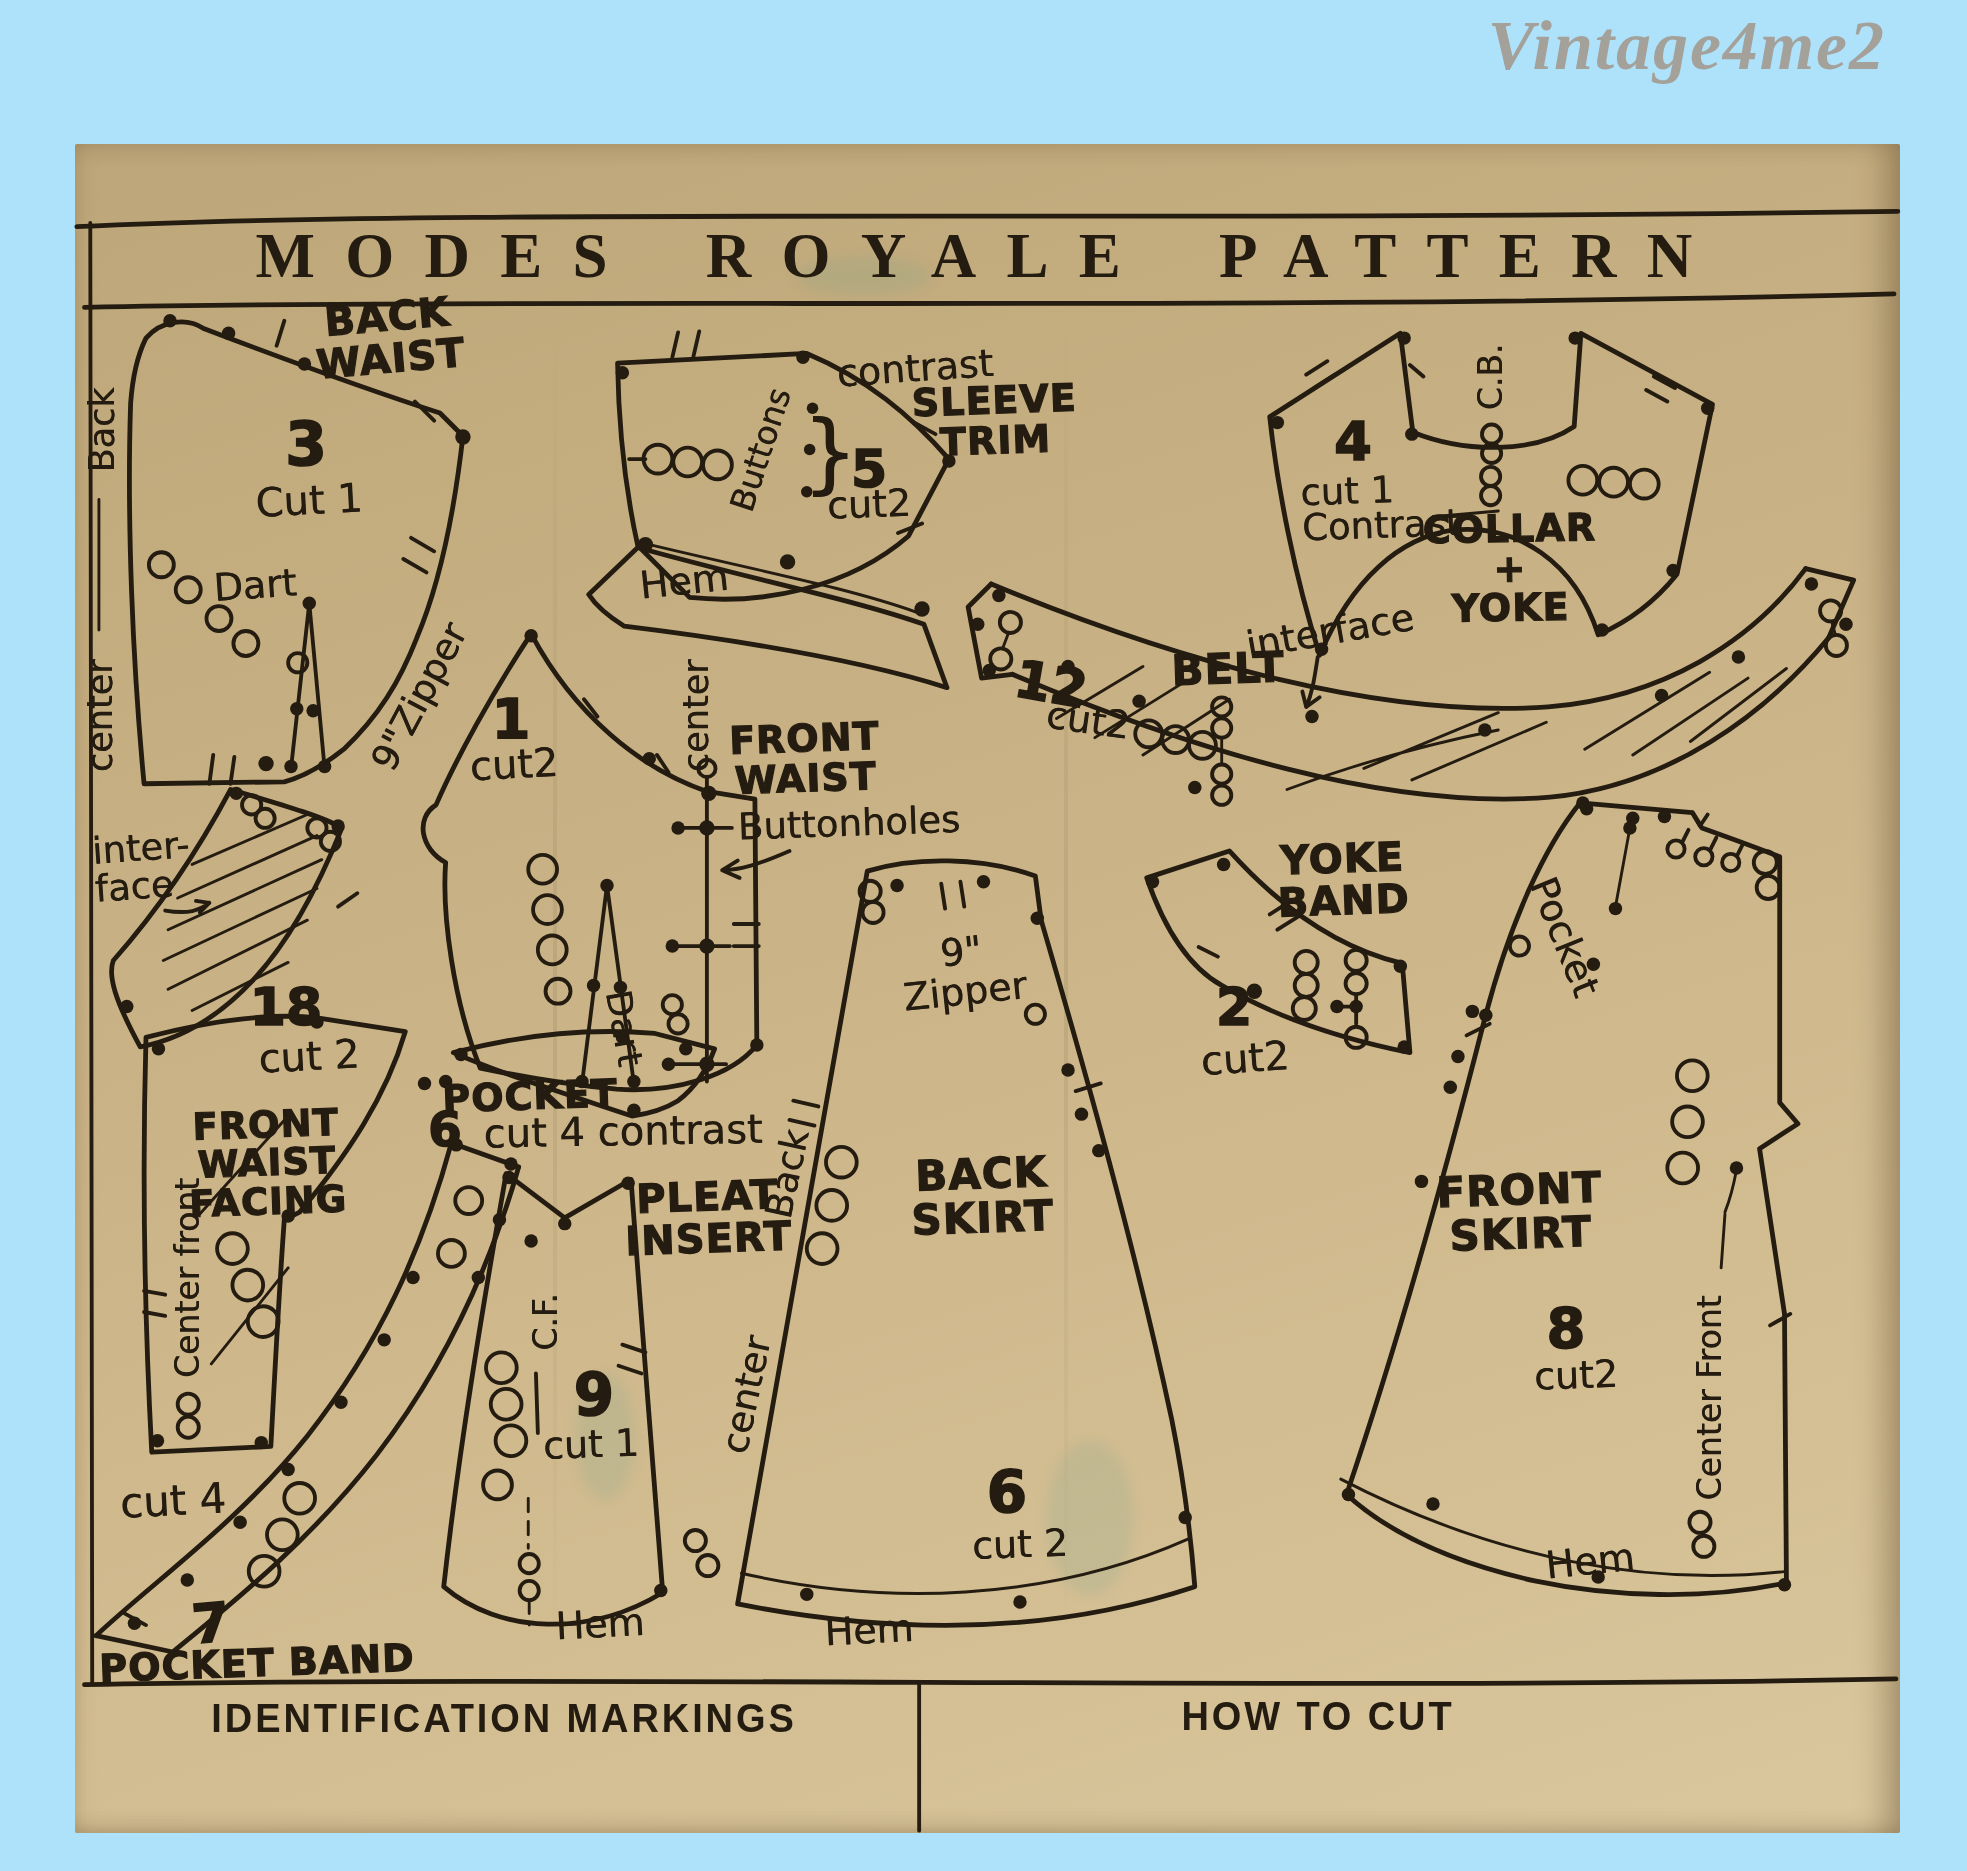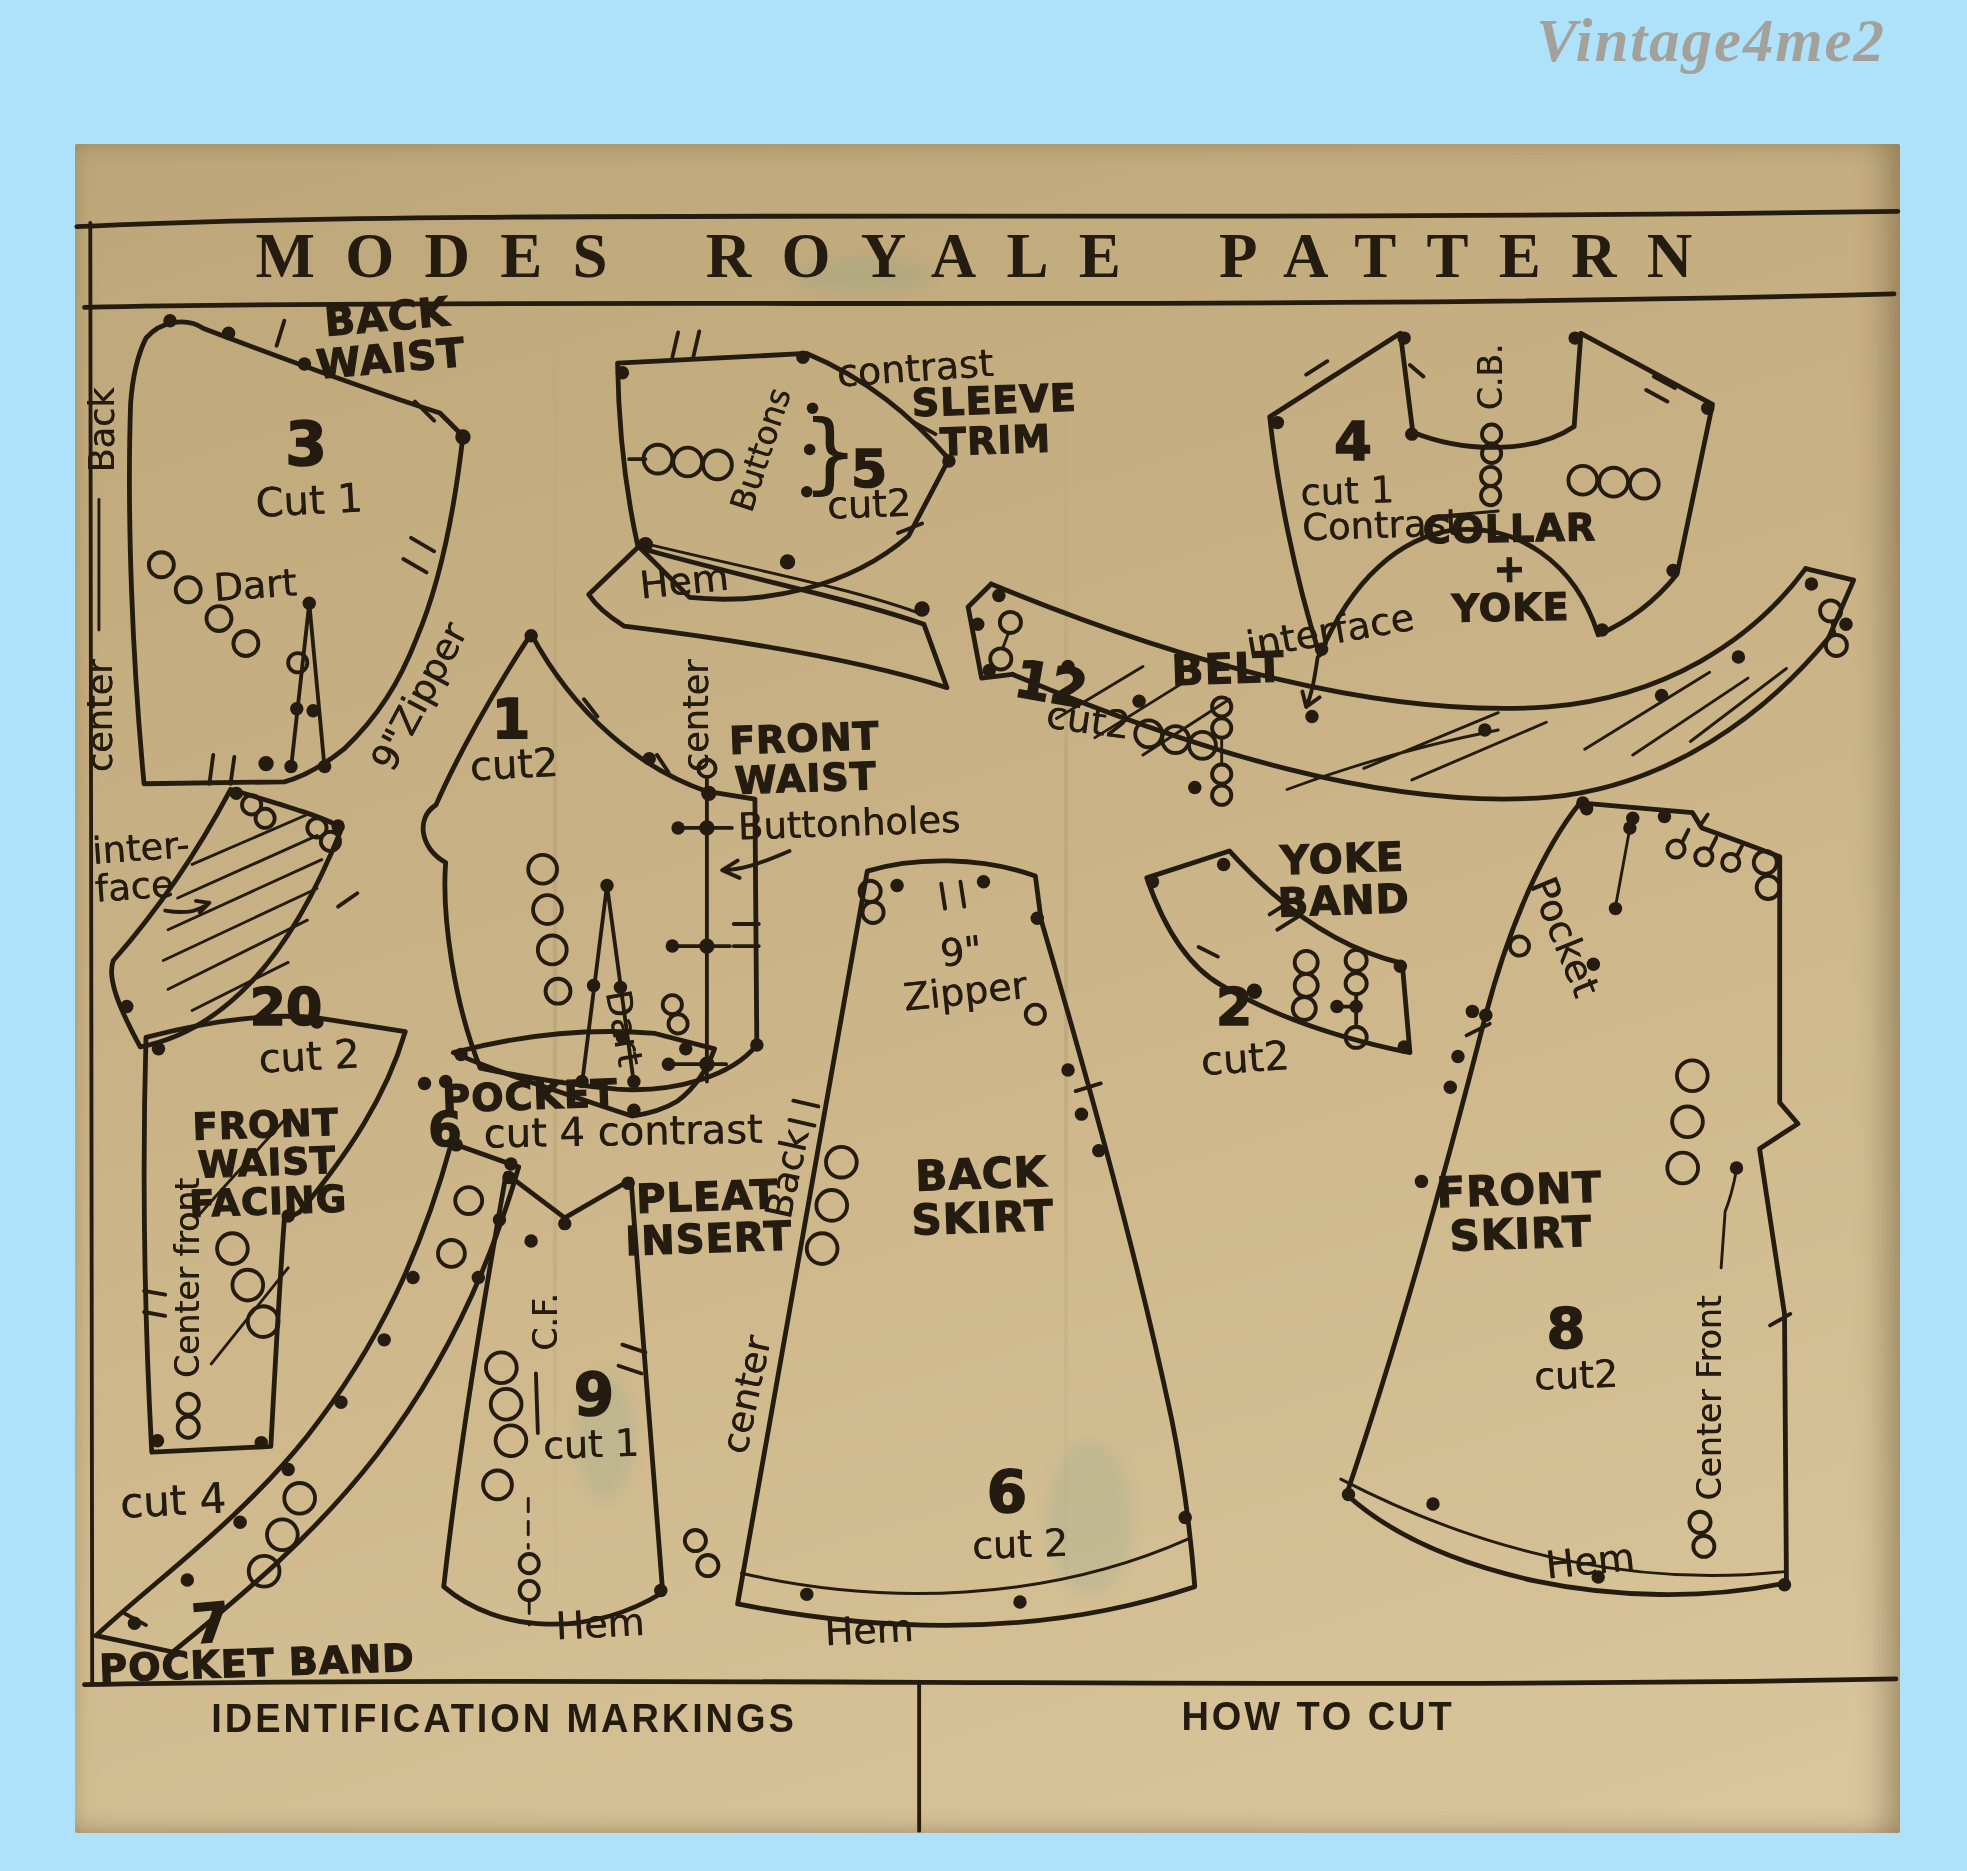--- a/index.html
+++ b/index.html
@@ -1,19 +1,19 @@
 <!DOCTYPE html>
 <html><head>
 <meta charset="utf-8">
 <style>
   html,body{margin:0;padding:0;}
   body{width:1967px;height:1871px;background:#aee1fa;font-family:"DejaVu Sans",sans-serif;}
   #stage{position:relative;width:1967px;height:1871px;overflow:hidden;background:#aee1fa;}
   #watermark{position:absolute;top:5.8px;right:81px;font-family:"Liberation Serif",serif;
-    font-style:italic;font-weight:700;font-size:61px;color:#a49e95;opacity:.95;letter-spacing:1.9px;text-align:center;}
+    font-style:italic;font-weight:700;font-size:70px;color:#a49e95;opacity:.95;letter-spacing:1.9px;text-align:center;}
   #paper{position:absolute;left:75px;top:144px;width:1825px;height:1689px;
     background:linear-gradient(163deg,#bda679 0%,#c3ac7e 20%,#c9b286 42%,#cfb98d 62%,#d5c095 82%,#dac79e 100%);
     box-shadow:inset -25px 0 29px -9.6px rgba(96,74,44,.40), inset 0 -13.4px 21px -11.5px rgba(96,74,44,.25), inset 9.6px 7.7px 23px -13.4px rgba(120,96,60,.35);
     border-radius:1.9px;}
   .crease{position:absolute;width:3.8px;background:linear-gradient(to bottom,rgba(70,54,30,0),rgba(70,54,30,.10),rgba(70,54,30,0));}
   .smudge{position:absolute;border-radius:50%;background:rgba(105,160,140,.16);filter:blur(5.8px);}
   svg{position:absolute;left:0;top:0;}
   .ink{stroke:#241c10;fill:none;stroke-linecap:round;stroke-linejoin:round;}
   .w5{stroke-width:5px;} .w4{stroke-width:4px;} .w3{stroke-width:3px;}
   .dot{fill:#241c10;stroke:none;}
@@ -377,21 +377,21 @@
 +
 YOKE</div>
 
   <div class="label num" style="left:1051px;top:684px;font-size:52px;transform:translate(-50%,-50%) rotate(10deg);">12</div>
   <div class="label hand" style="left:1088px;top:721px;font-size:38px;transform:translate(-50%,-50%) rotate(8deg);">cut2</div>
   <div class="label marker" style="left:1228px;top:669px;font-size:42px;transform:translate(-50%,-50%) rotate(-2deg);">BELT</div>
   <div class="label hand" style="left:1330px;top:632px;font-size:38px;transform:translate(-50%,-50%) rotate(-10deg);">interface</div>
 
   <div class="label hand" style="left:142px;top:868px;font-size:37px;transform:translate(-50%,-50%) rotate(-4deg);text-align:left;">inter-
 face</div>
-  <div class="label num" style="left:286px;top:1007px;font-size:52px;transform:translate(-50%,-50%);">20</div>
+  <div class="label num" style="left:286px;top:1007px;font-size:52px;transform:translate(-50%,-50%);">18</div>
   <div class="label hand" style="left:309px;top:1057px;font-size:40px;transform:translate(-50%,-50%) rotate(-3deg);">cut 2</div>
 
   <div class="label marker" style="left:267px;top:1164px;font-size:37px;transform:translate(-50%,-50%) rotate(-2deg);">FRONT
 WAIST
 FACING</div>
   <div class="label hand" style="left:188px;top:1278px;font-size:33px;transform:translate(-50%,-50%) rotate(-90deg);white-space:nowrap;">Center front</div>
 
   <div class="label marker" style="left:530px;top:1097px;font-size:38px;transform:translate(-50%,-50%) rotate(-2deg);">POCKET</div>
   <div class="label num" style="left:445px;top:1130px;font-size:48px;transform:translate(-50%,-50%);">6</div>
   <div class="label hand" style="left:623px;top:1132px;font-size:40px;transform:translate(-50%,-50%) rotate(-1deg);white-space:nowrap;">cut 4  contrast</div>

